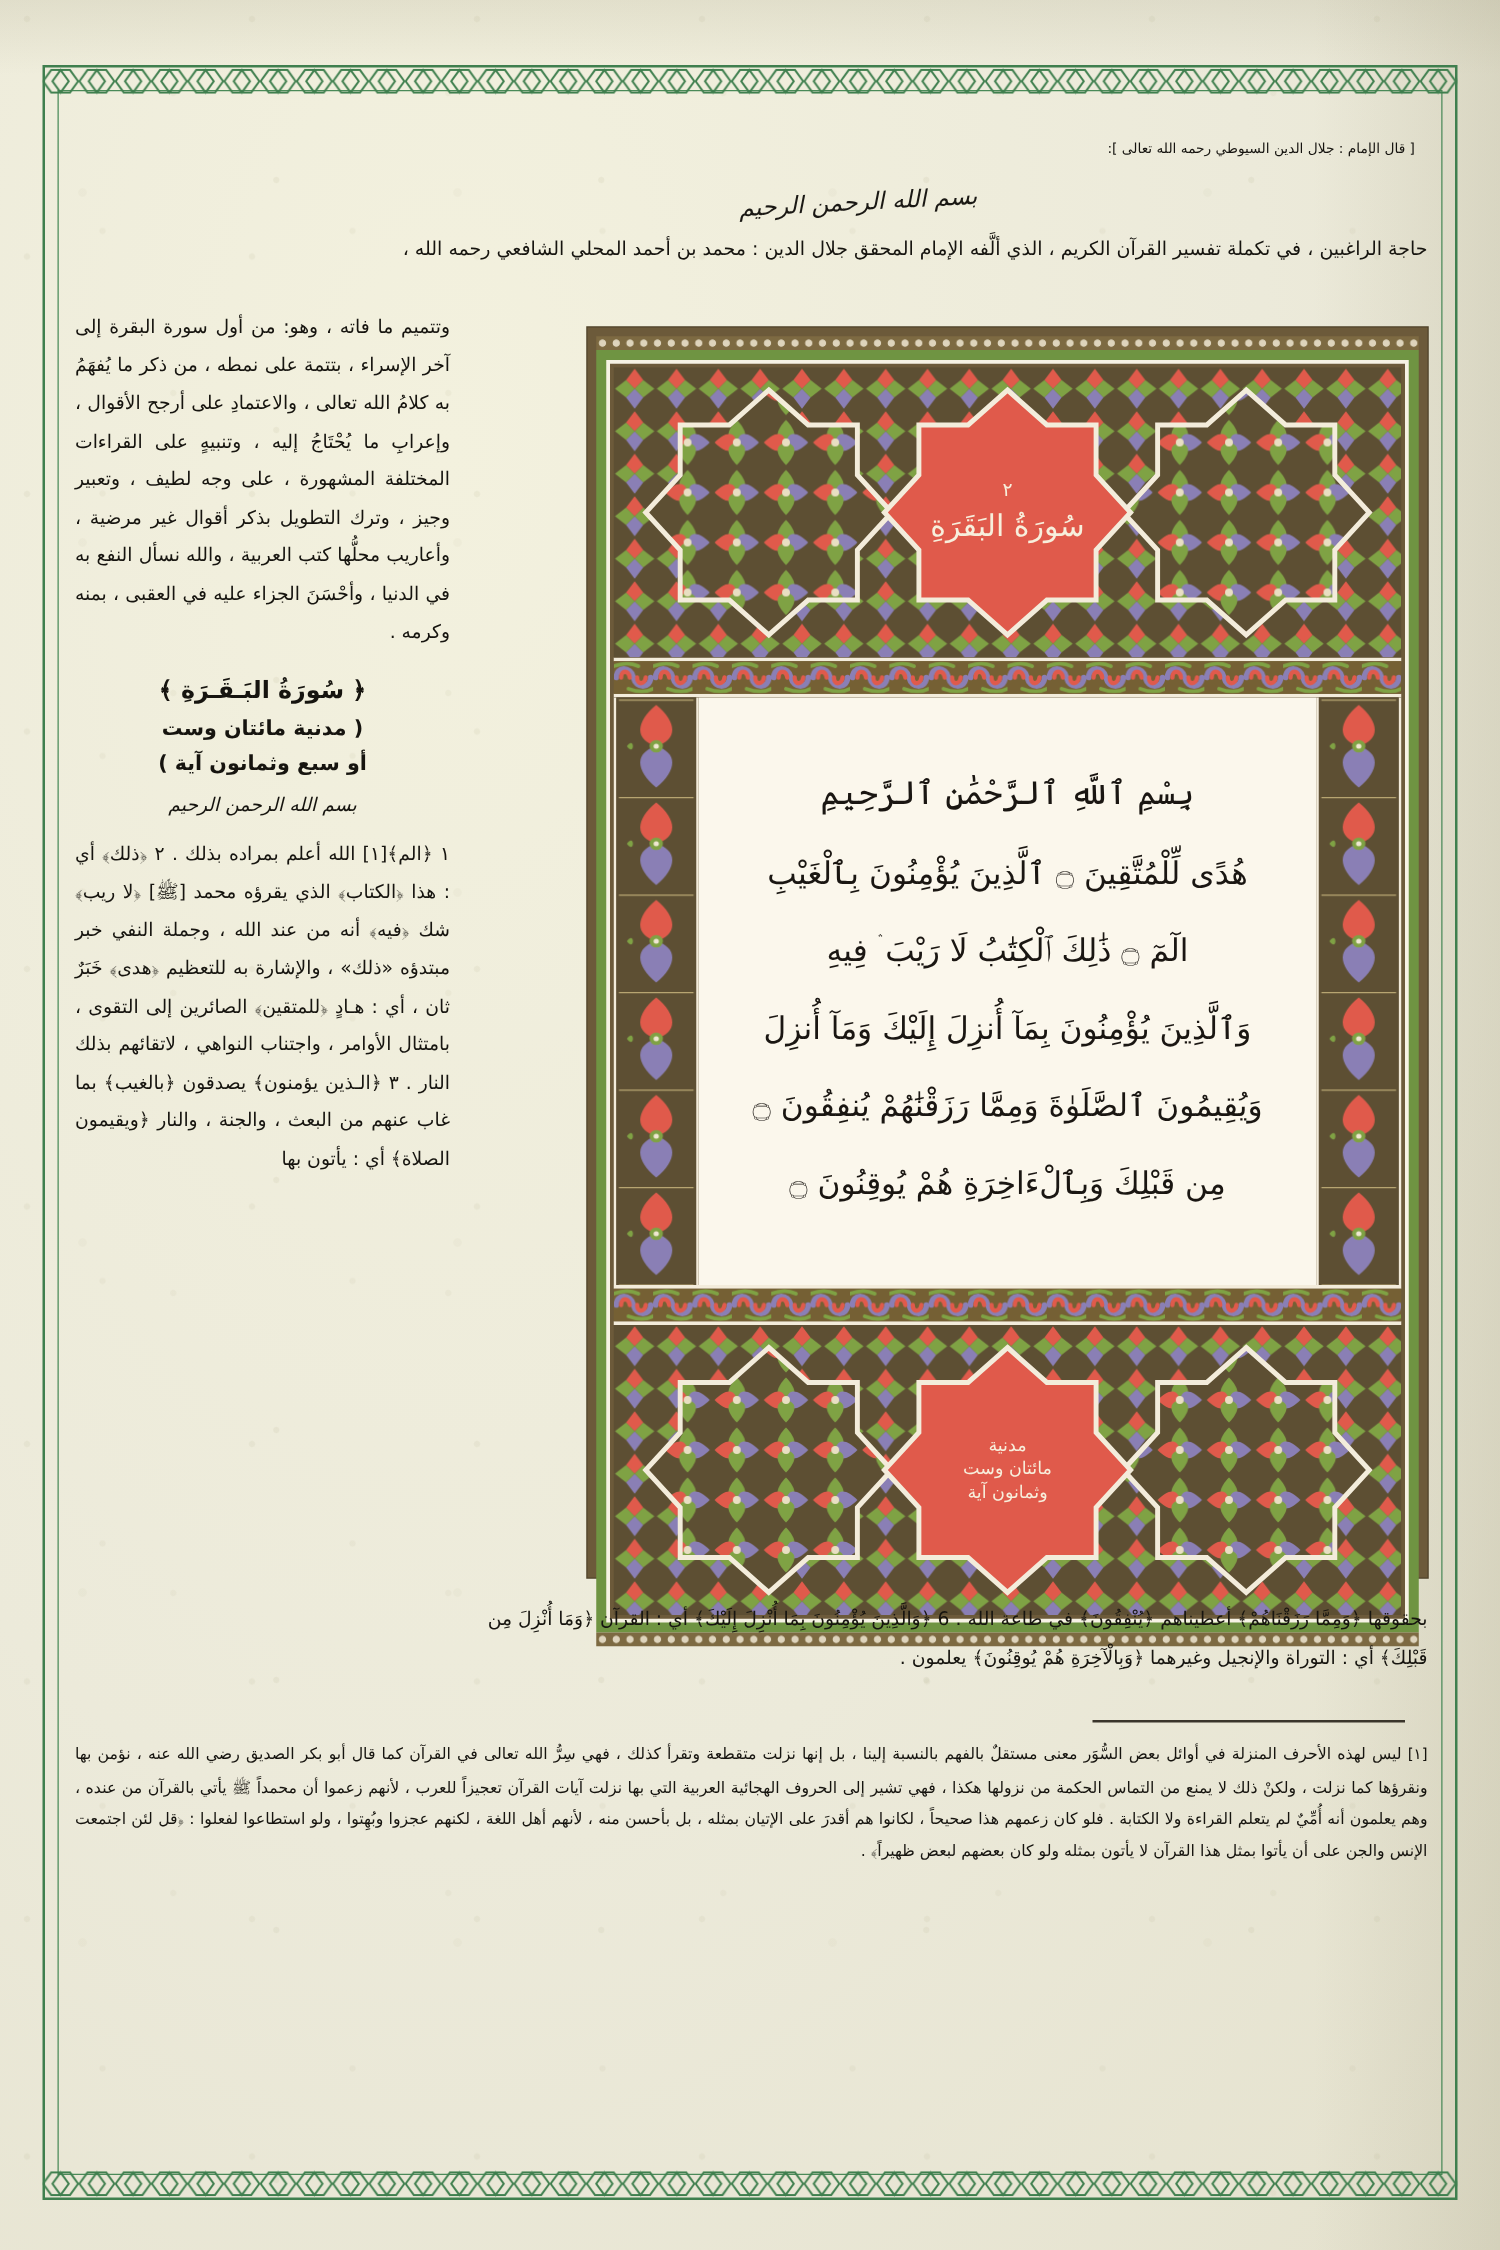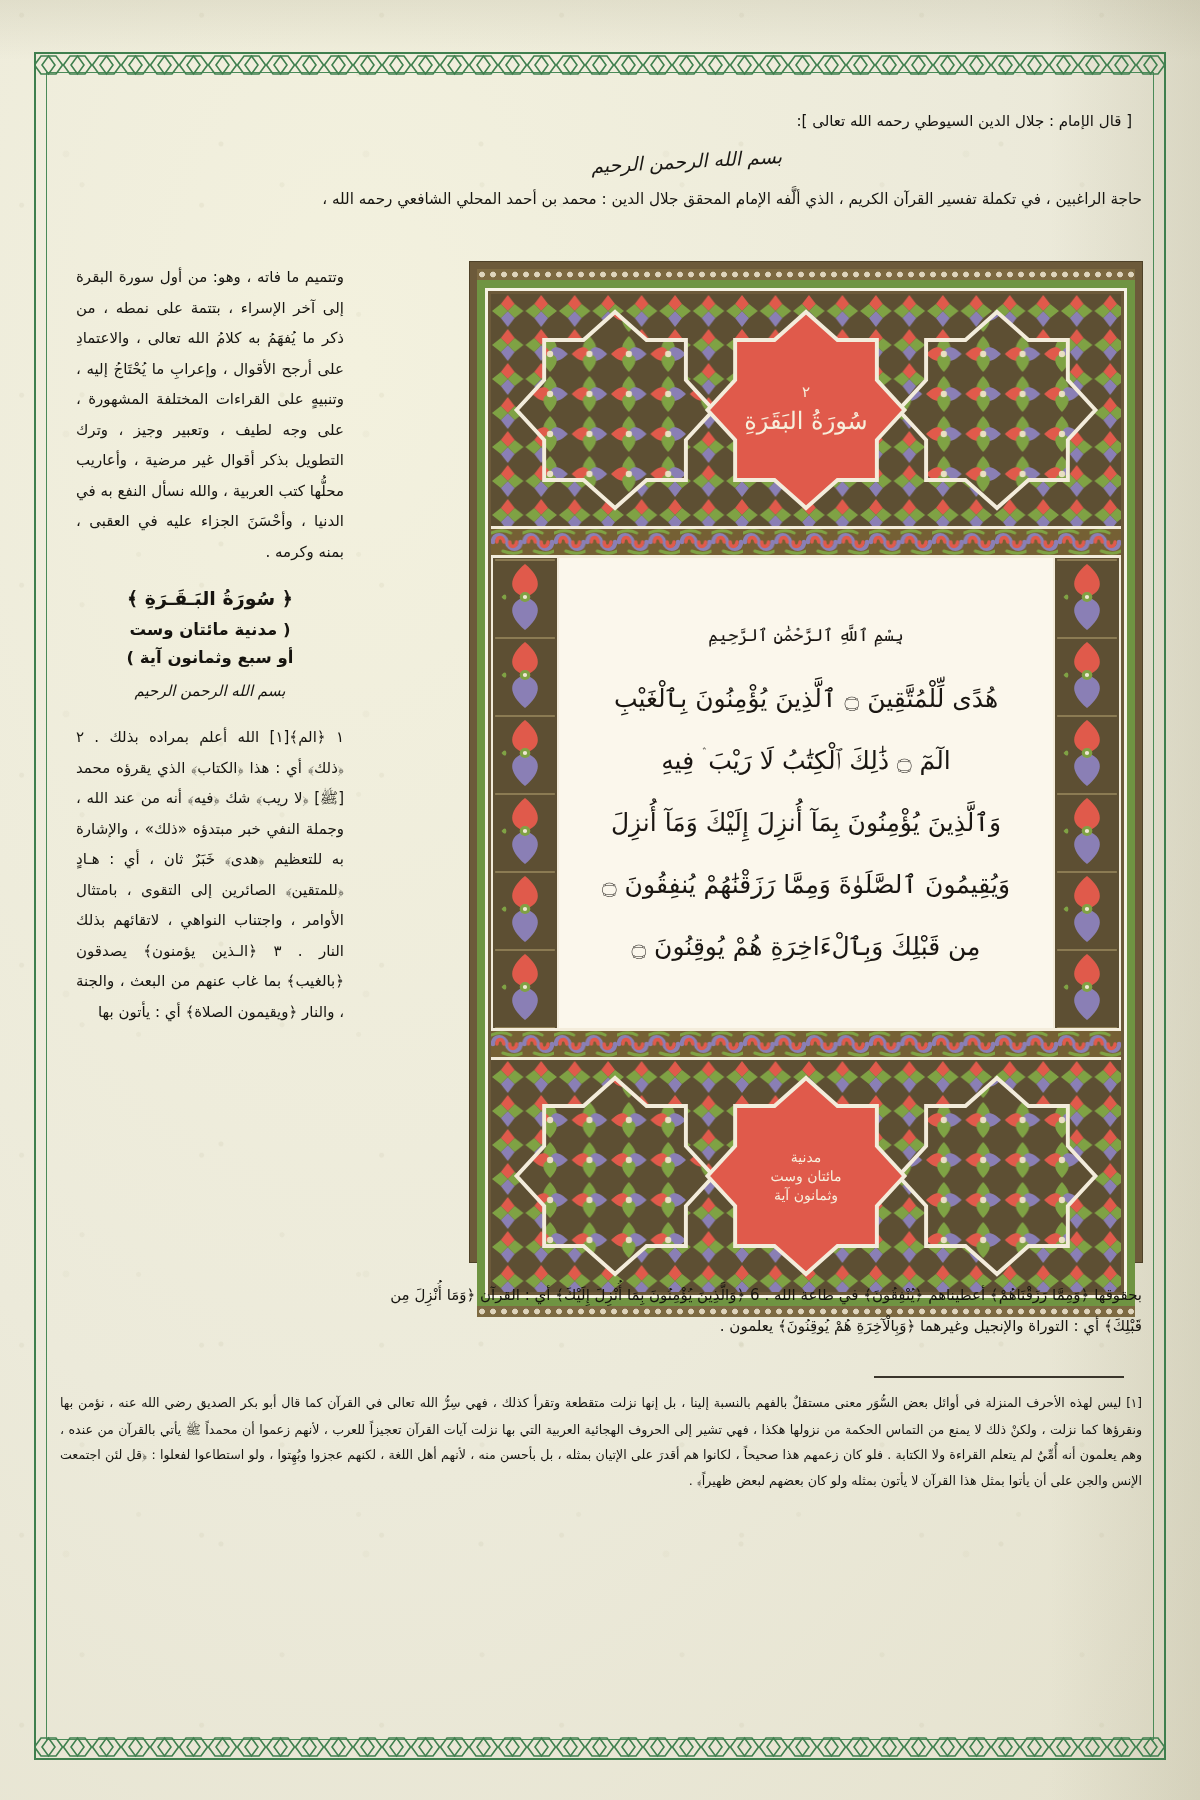--- a/index.html
+++ b/index.html
@@ -66,21 +66,21 @@
     position:absolute;
     left:60px;top:84px;right:58px;bottom:70px;
   }
 
   .rtl{direction:rtl;text-align:right;}
   .ar{font-family:"DejaVu Sans","Liberation Sans",sans-serif;color:#1c1a16;}
 
   
   .headline{
     position:absolute;top:28px;right:10px;
-    font-size:15px;letter-spacing:.2px;color:#15130f;
+    font-size:11px;letter-spacing:.2px;color:#15130f;
     white-space:nowrap;
   }
   .basmala-script{
     position:absolute;top:66px;right:360px;
     font-size:19px;color:#1a1814;
     font-style:italic;
     font-family:"DejaVu Serif","Liberation Serif",serif;
     transform:rotate(-3deg);
     white-space:nowrap;
   }
@@ -94,21 +94,21 @@
   .opening p{margin:0;}
 
   
   .left-col{
     position:absolute;
     top:162px;left:0;width:300px;
     font-size:15px;line-height:30.5px;
     text-align:justify;
     color:#16140f;
   }
-  .left-col p{margin:16px;}
+  .left-col p{margin:0;}
   .sura-head{
     text-align:center;font-size:19px;margin:16px 0 2px 0;font-weight:700;
     letter-spacing:.5px;
   }
   .sura-sub{
     text-align:center;font-size:16.5px;line-height:28px;font-weight:600;
   }
   .sura-basmala{
     text-align:center;font-size:15px;margin:4px 0 8px 0;
     font-family:"DejaVu Serif","Liberation Serif",serif;font-style:italic;
@@ -179,21 +179,21 @@
     flex:1;background:#fbf7ec;position:relative;
     display:flex;flex-direction:column;justify-content:center;
     padding:18px 26px;box-sizing:border-box;
   }
   .v-line{
     text-align:center;font-size:25px;line-height:62px;color:#1a1612;
     font-family:"DejaVu Serif","Liberation Serif",serif;
     white-space:nowrap;
   }
   .v-basmala{
-    text-align:center;font-size:17px;line-height:54px;color:#1a1612;
+    text-align:center;font-size:26px;line-height:54px;color:#1a1612;
     font-family:"DejaVu Serif","Liberation Serif",serif;
     margin-bottom:6px;
   }
 
   
   .lower-comm{
     position:absolute;left:0;right:0;top:1196px;
     font-size:15px;line-height:31px;text-align:justify;color:#16140f;
   }
   .lower-comm p{margin:0;}

